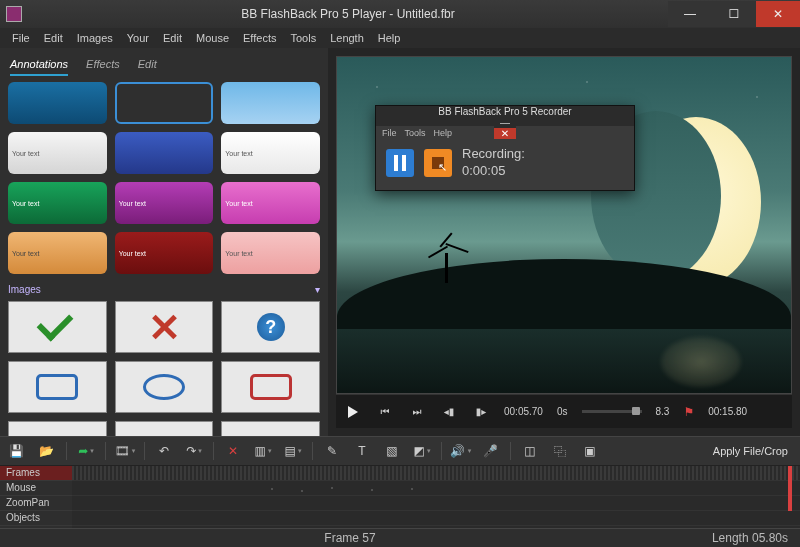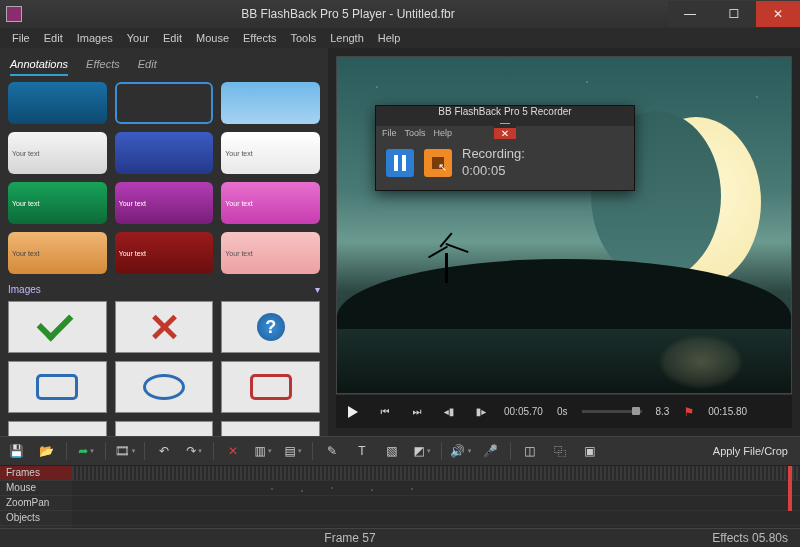--- a/index.html
+++ b/index.html
@@ -298,14 +298,14 @@
     <div class="tl-row"></div>
     <div class="tl-row"></div>
     <div class="tl-end"></div>
   </div>
 </div>
 
 <div class="statusbar">
   <div class="cell" style="width:200px"></div>
   <div class="cell mid">Frame 57</div>
   <div class="spacer"></div>
-  <div class="cell">Effects 05.80s</div>
+  <div class="cell">Length 05.80s</div>
 </div>
 
 </body></html>

